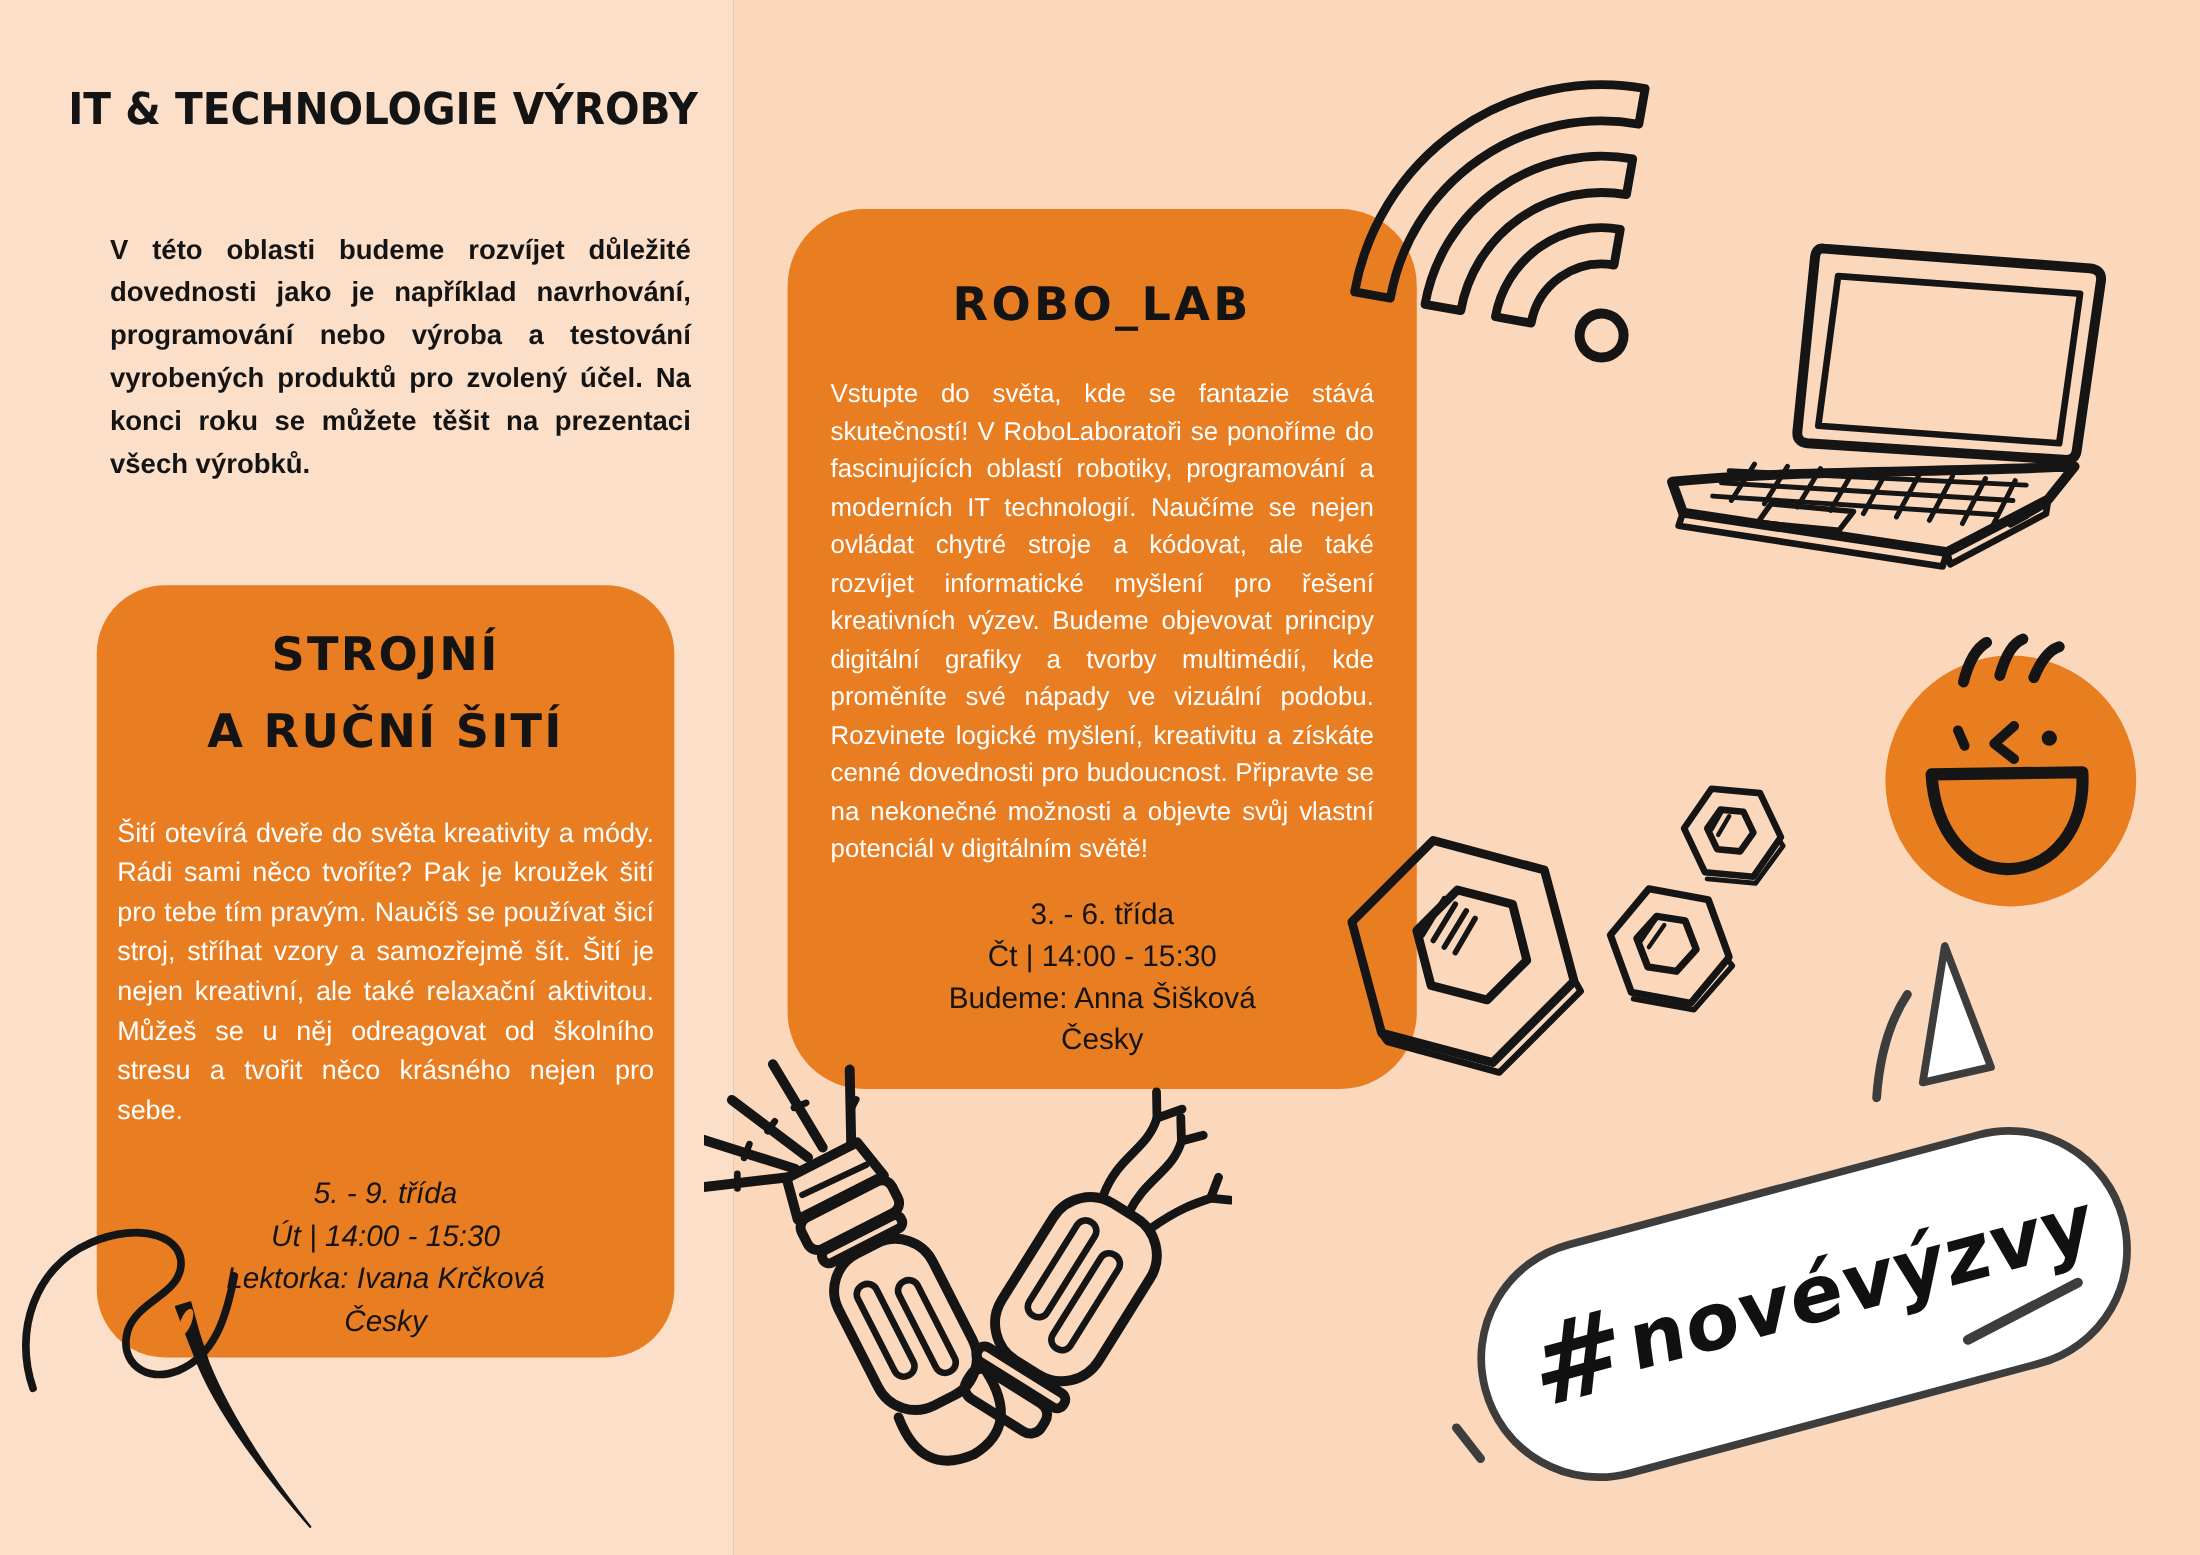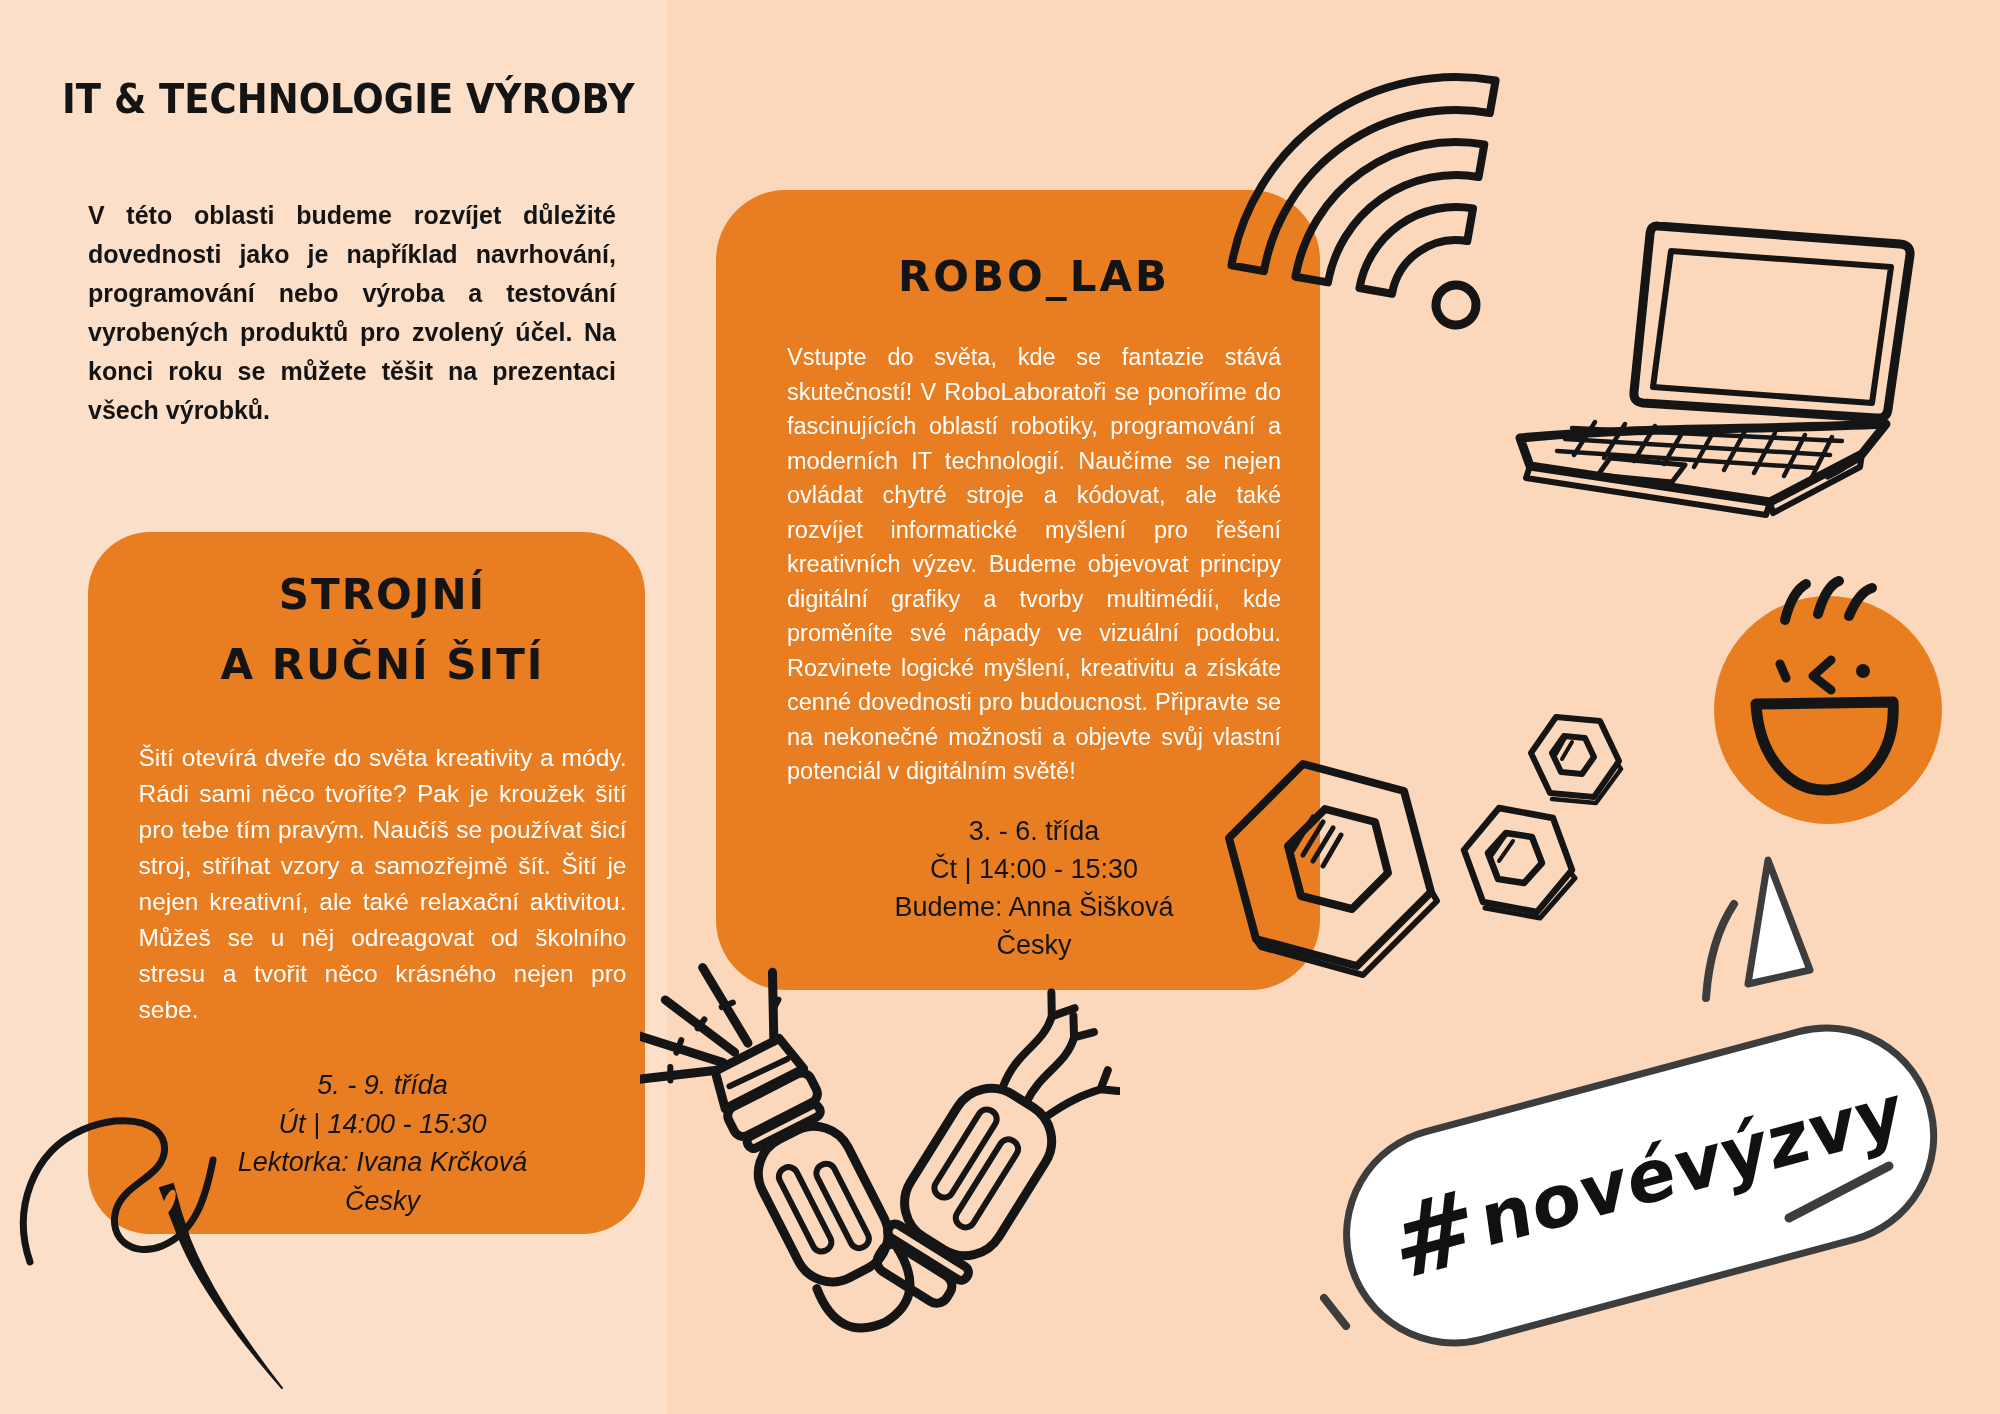--- a/index.html
+++ b/index.html
@@ -11,25 +11,25 @@
   .panel-left{left:0;width:667px;background:#fcdfc9;}
   .panel-right{left:667px;width:1333px;background:#fbd8bc;}
 
   .main-title{
     position:absolute;left:62px;top:76px;width:600px;margin:0;
     font-family:"DejaVu Sans","Liberation Sans",sans-serif;
     font-weight:bold;font-size:37px;letter-spacing:0px;color:#141414;
     transform:scaleY(1.08);transform-origin:left top;white-space:nowrap;
   }
   .intro{
-    position:absolute;left:88px;top:196px;width:528px;margin:0;
+    position:absolute;left:88px;top:196px;width:528px;margin:12px;
     font-size:25px;line-height:39px;font-weight:bold;color:#141414;
     text-align:justify;
   }
-  .card{position:absolute;background:#e87d22;padding-left:32px;}
+  .card{position:absolute;background:#e87d22;}
   .card-left{left:88px;top:532px;width:525px;height:702px;border-radius:62px;}
   .card-right{left:716px;top:190px;width:572px;height:800px;border-radius:70px;}
   .card-title{
     font-family:"DejaVu Sans","Liberation Sans",sans-serif;font-weight:bold;
     text-align:center;color:#141414;letter-spacing:2px;
   }
   .card-left .card-title{margin-top:28px;font-size:42px;line-height:70px;}
   .card-right .card-title{margin-top:62px;font-size:42px;line-height:50px;letter-spacing:3px;}
   .card-body{
     color:#ffffff;text-align:justify;margin-left:auto;margin-right:auto;

